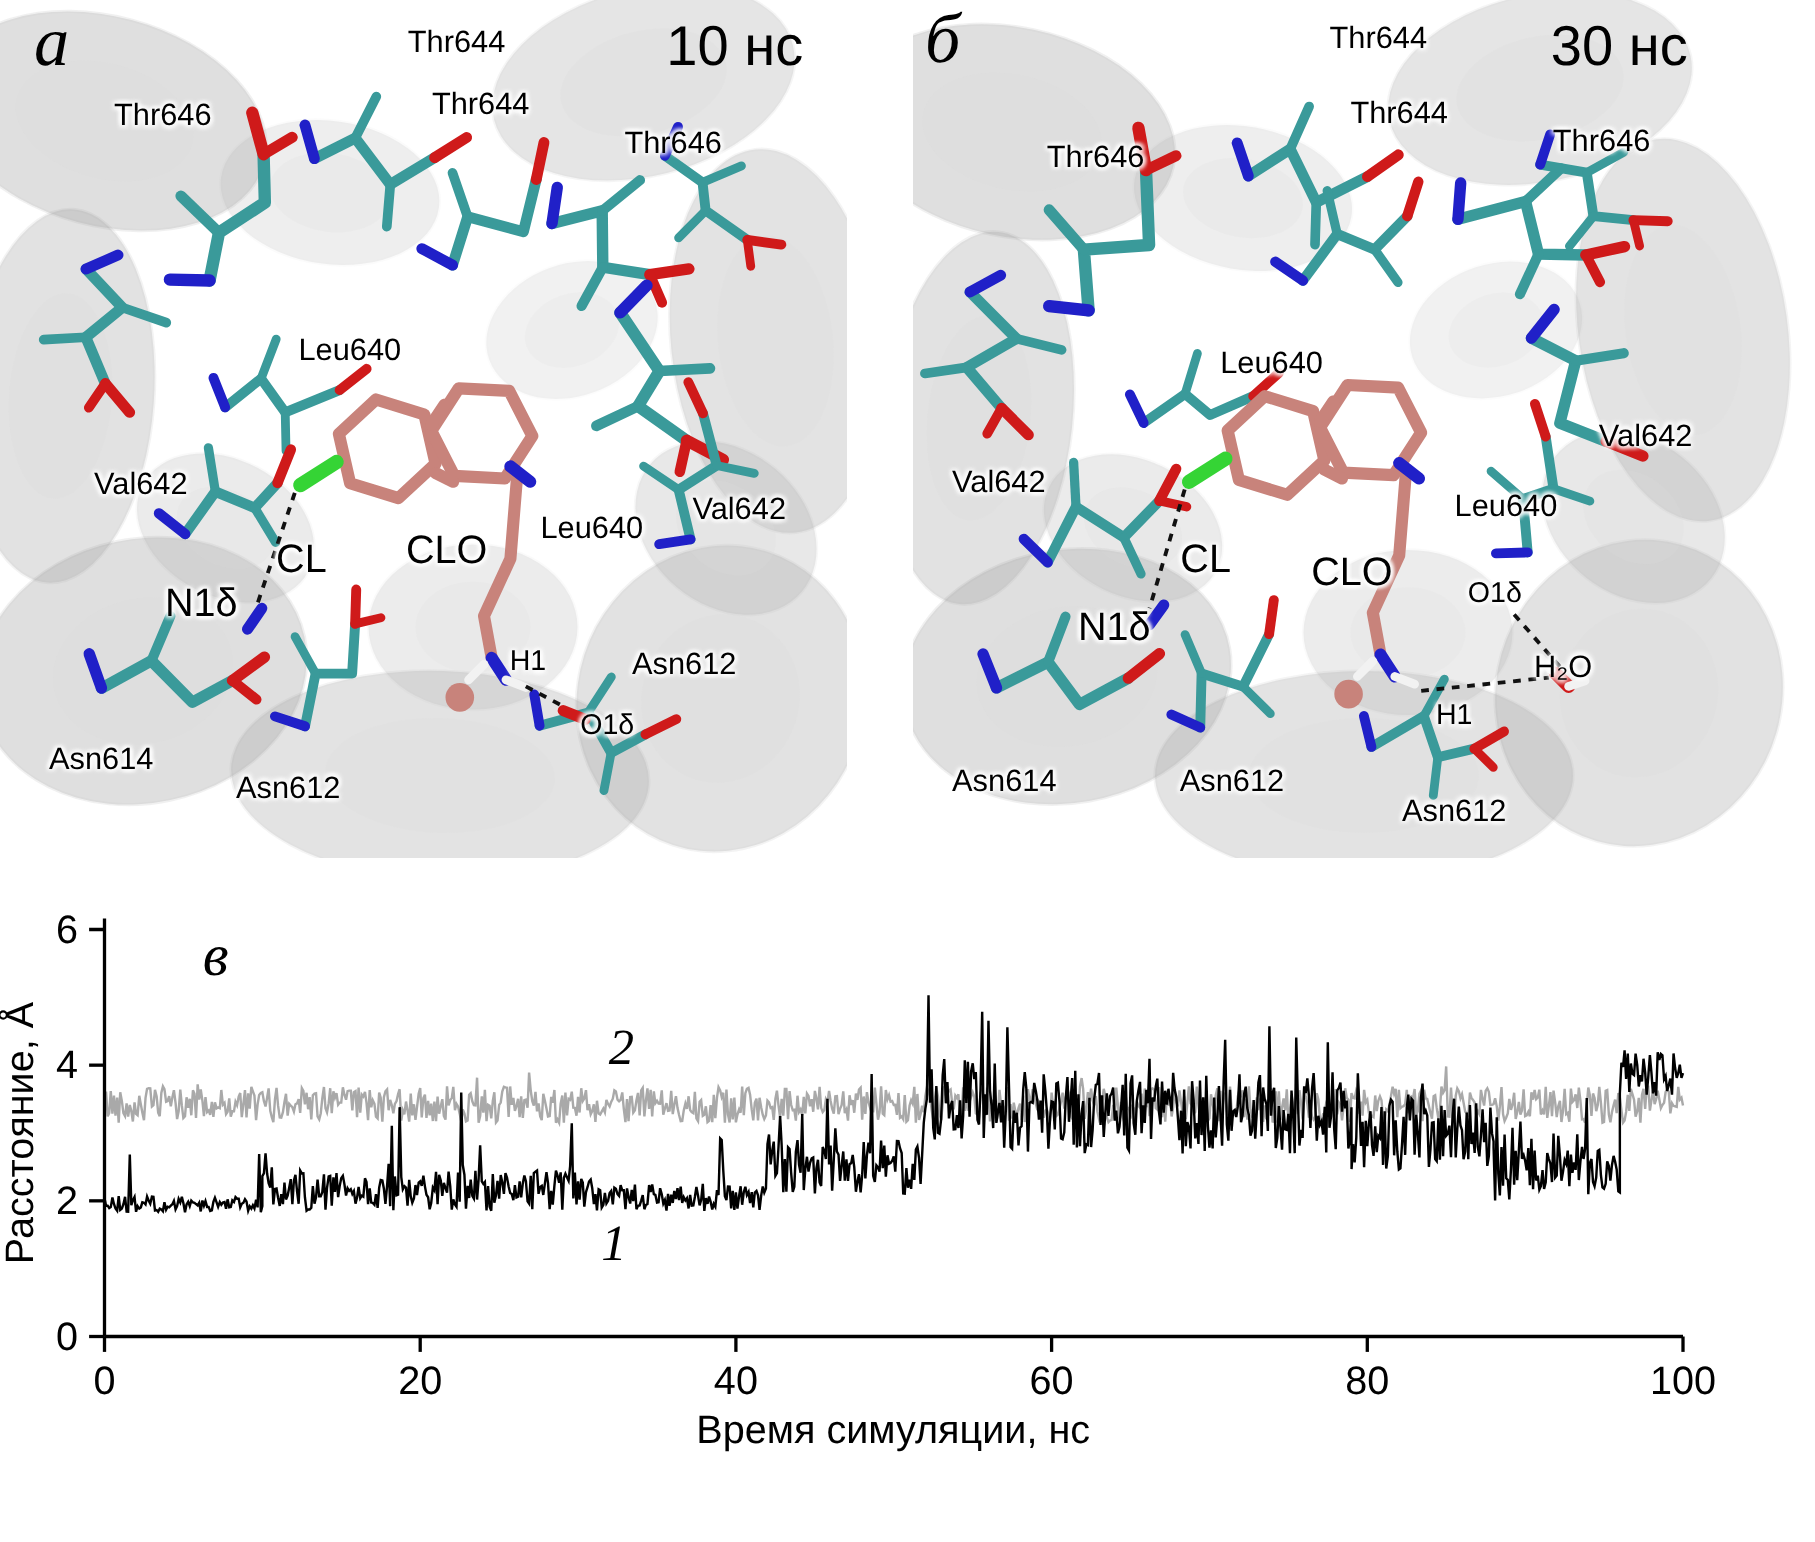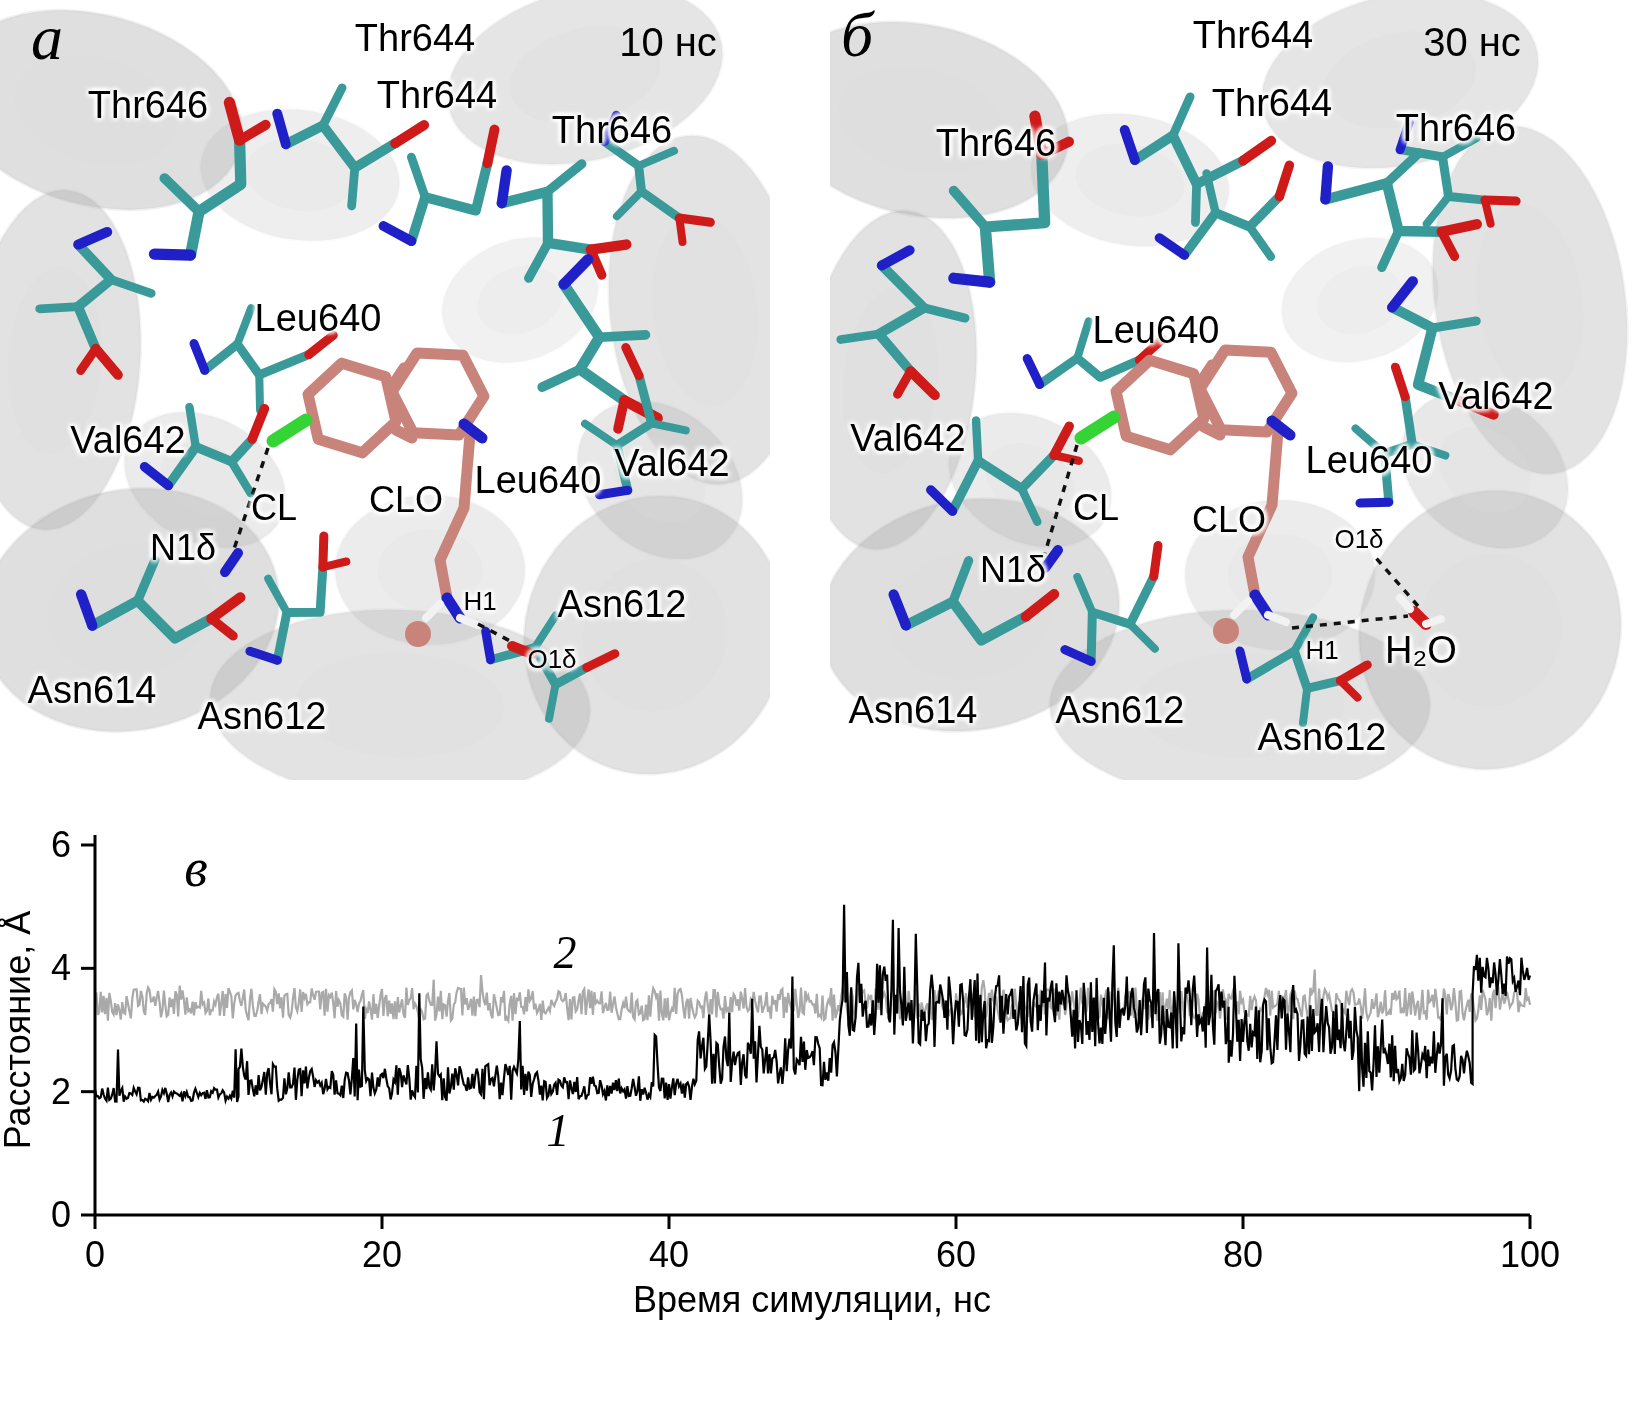--- a/index.html
+++ b/index.html
@@ -1,25 +1,25 @@
 <!DOCTYPE html>
 <html><head>
 <meta charset="utf-8">
 <style>
   html,body{margin:0;padding:0;background:#fff;}
   #fig{position:relative;width:1650px;height:1402px;background:#fff;overflow:hidden;
        font-family:"Liberation Sans",sans-serif;color:#000;}
   .panel-svg{position:absolute;top:0;}
   #mol-a{left:0;}
   #mol-b{left:830px;}
-  .ann{position:absolute;transform:translate(-50%,-50%);font-size:38px;color:#000;white-space:nowrap;
+  .ann{position:absolute;transform:translate(-50%,-50%);font-size:28px;color:#000;white-space:nowrap;
        text-shadow:0 0 5px #fff,0 0 5px #fff,2px 2px 4px #fff,-2px -2px 4px #fff,2px -2px 4px #fff,-2px 2px 4px #fff;}
   .panel-letter{position:absolute;transform:translate(-50%,-50%);font-family:"Liberation Serif",serif;
        font-style:italic;font-size:64px;color:#000;}
-  .time-label{position:absolute;transform:translate(-50%,-50%);font-size:40px;color:#000;white-space:nowrap;}
+  .time-label{position:absolute;transform:translate(-50%,-50%);font-size:51px;color:#000;white-space:nowrap;}
   .curve-num{font-family:"Liberation Serif",serif;font-style:italic;font-size:46px;text-shadow:none;}
   #letter-c{font-size:54px;}
   .axis-title{font-size:36px;font-family:"Liberation Sans",sans-serif;fill:#000;}
   .tick-label{font-size:36px;font-family:"Liberation Sans",sans-serif;fill:#000;}
 </style>
 </head>
 <body>
 
 <div id="fig">
 
@@ -280,21 +280,21 @@
       <div class="ann" style="left: 996px; top: 143px;">Thr646</div>
       <div class="ann" style="left: 1456px; top: 128px;">Thr646</div>
       <div class="ann" style="left: 1156px; top: 330px;">Leu640</div>
       <div class="ann" style="left: 1496px; top: 396px;">Val642</div>
       <div class="ann" style="left: 908px; top: 438px;">Val642</div>
       <div class="ann" style="left: 1096px; top: 508px; font-size: 36px;">CL</div>
       <div class="ann" style="left: 1369px; top: 460px;">Leu640</div>
       <div class="ann" style="left: 1013px; top: 570px; font-size: 36px;">N1δ</div>
       <div class="ann" style="left: 1229px; top: 520px; font-size: 36px;">CLO</div>
       <div class="ann" style="left: 1359px; top: 539px; font-size: 26px;">O1δ</div>
-      <div class="ann" style="left: 1421px; top: 606px; margin-top: 44px;">H₂O</div>
+      <div class="ann" style="left: 1421px; top: 606px;">H₂O</div>
       <div class="ann" style="left: 1322px; top: 650px; font-size: 26px;">H1</div>
       <div class="ann" style="left: 913px; top: 710px;">Asn614</div>
       <div class="ann" style="left: 1120px; top: 710px;">Asn612</div>
       <div class="ann" style="left: 1322px; top: 737px;">Asn612</div>
       <div class="ann curve-num" style="left: 565px; top: 952px;">2</div>
       <div class="ann curve-num" style="left: 558px; top: 1130px;">1</div>
     </div>
 
   <svg id="chart-svg" style="position:absolute;left:0;top:790px" width="1650" height="612" viewBox="0 0 1650 612">
     <text class="axis-title" x="30" y="240" text-anchor="middle" transform="rotate(-90 30 240)">Расстояние, Å</text>

